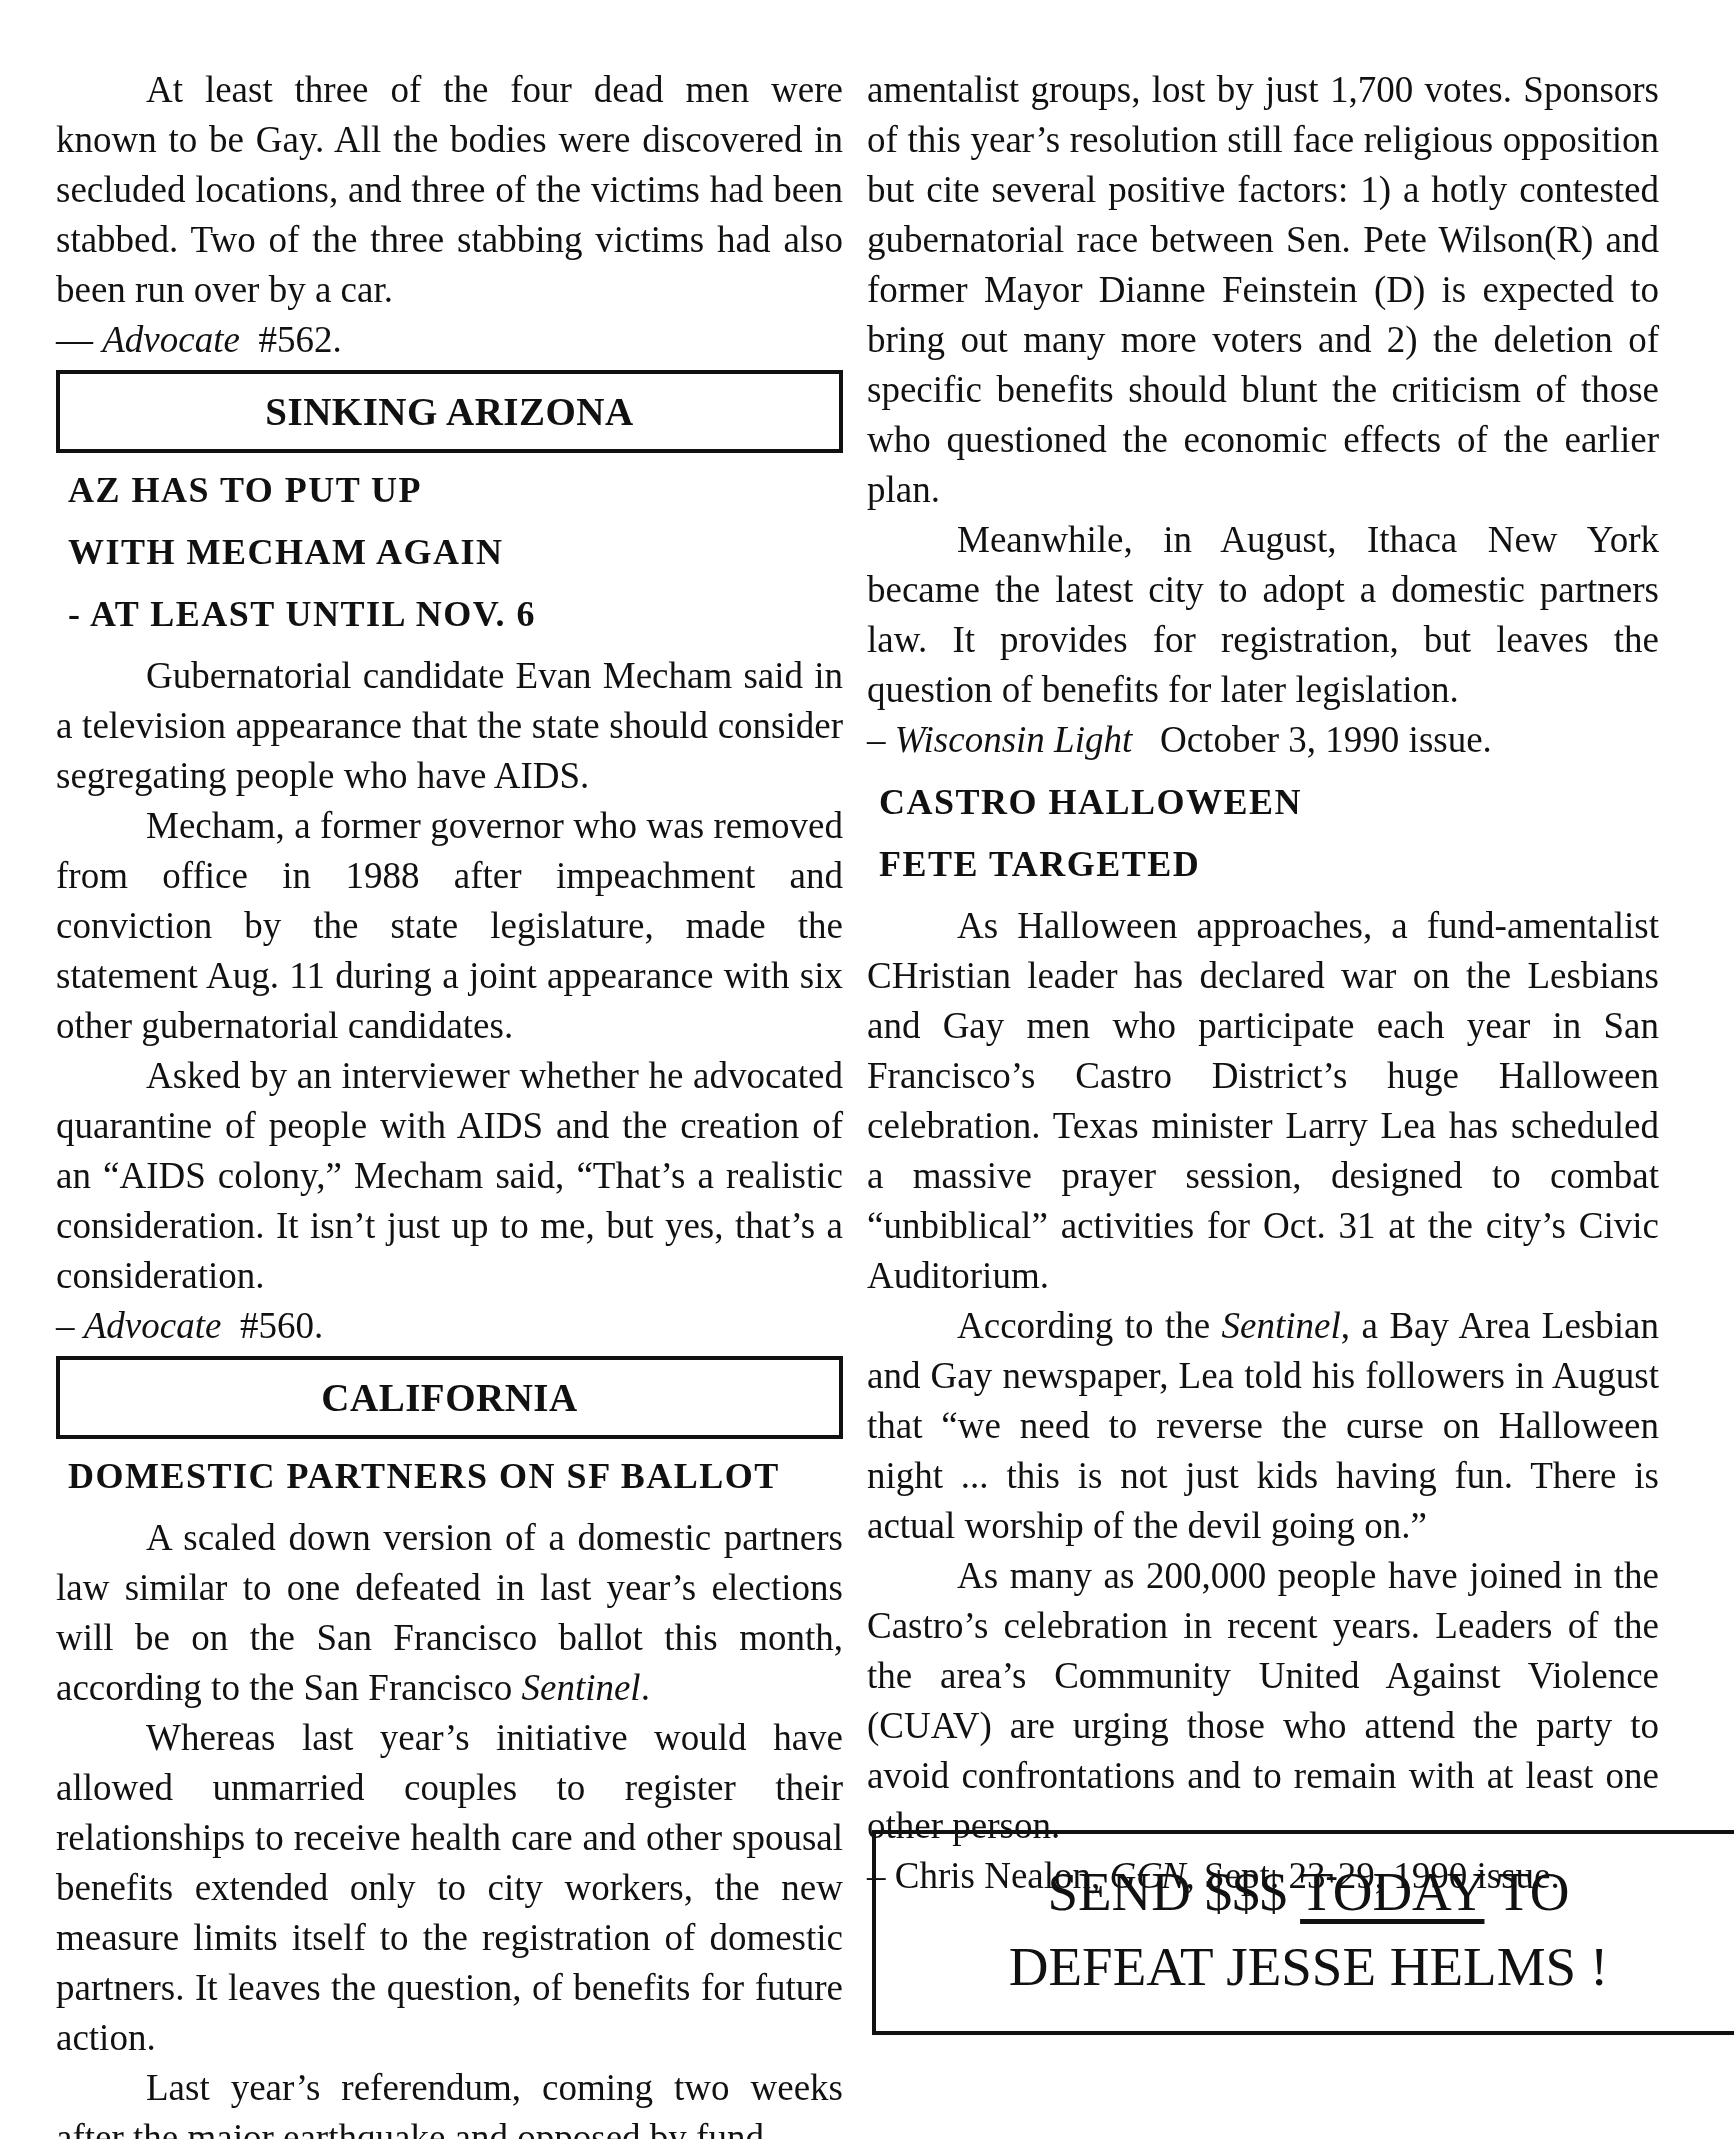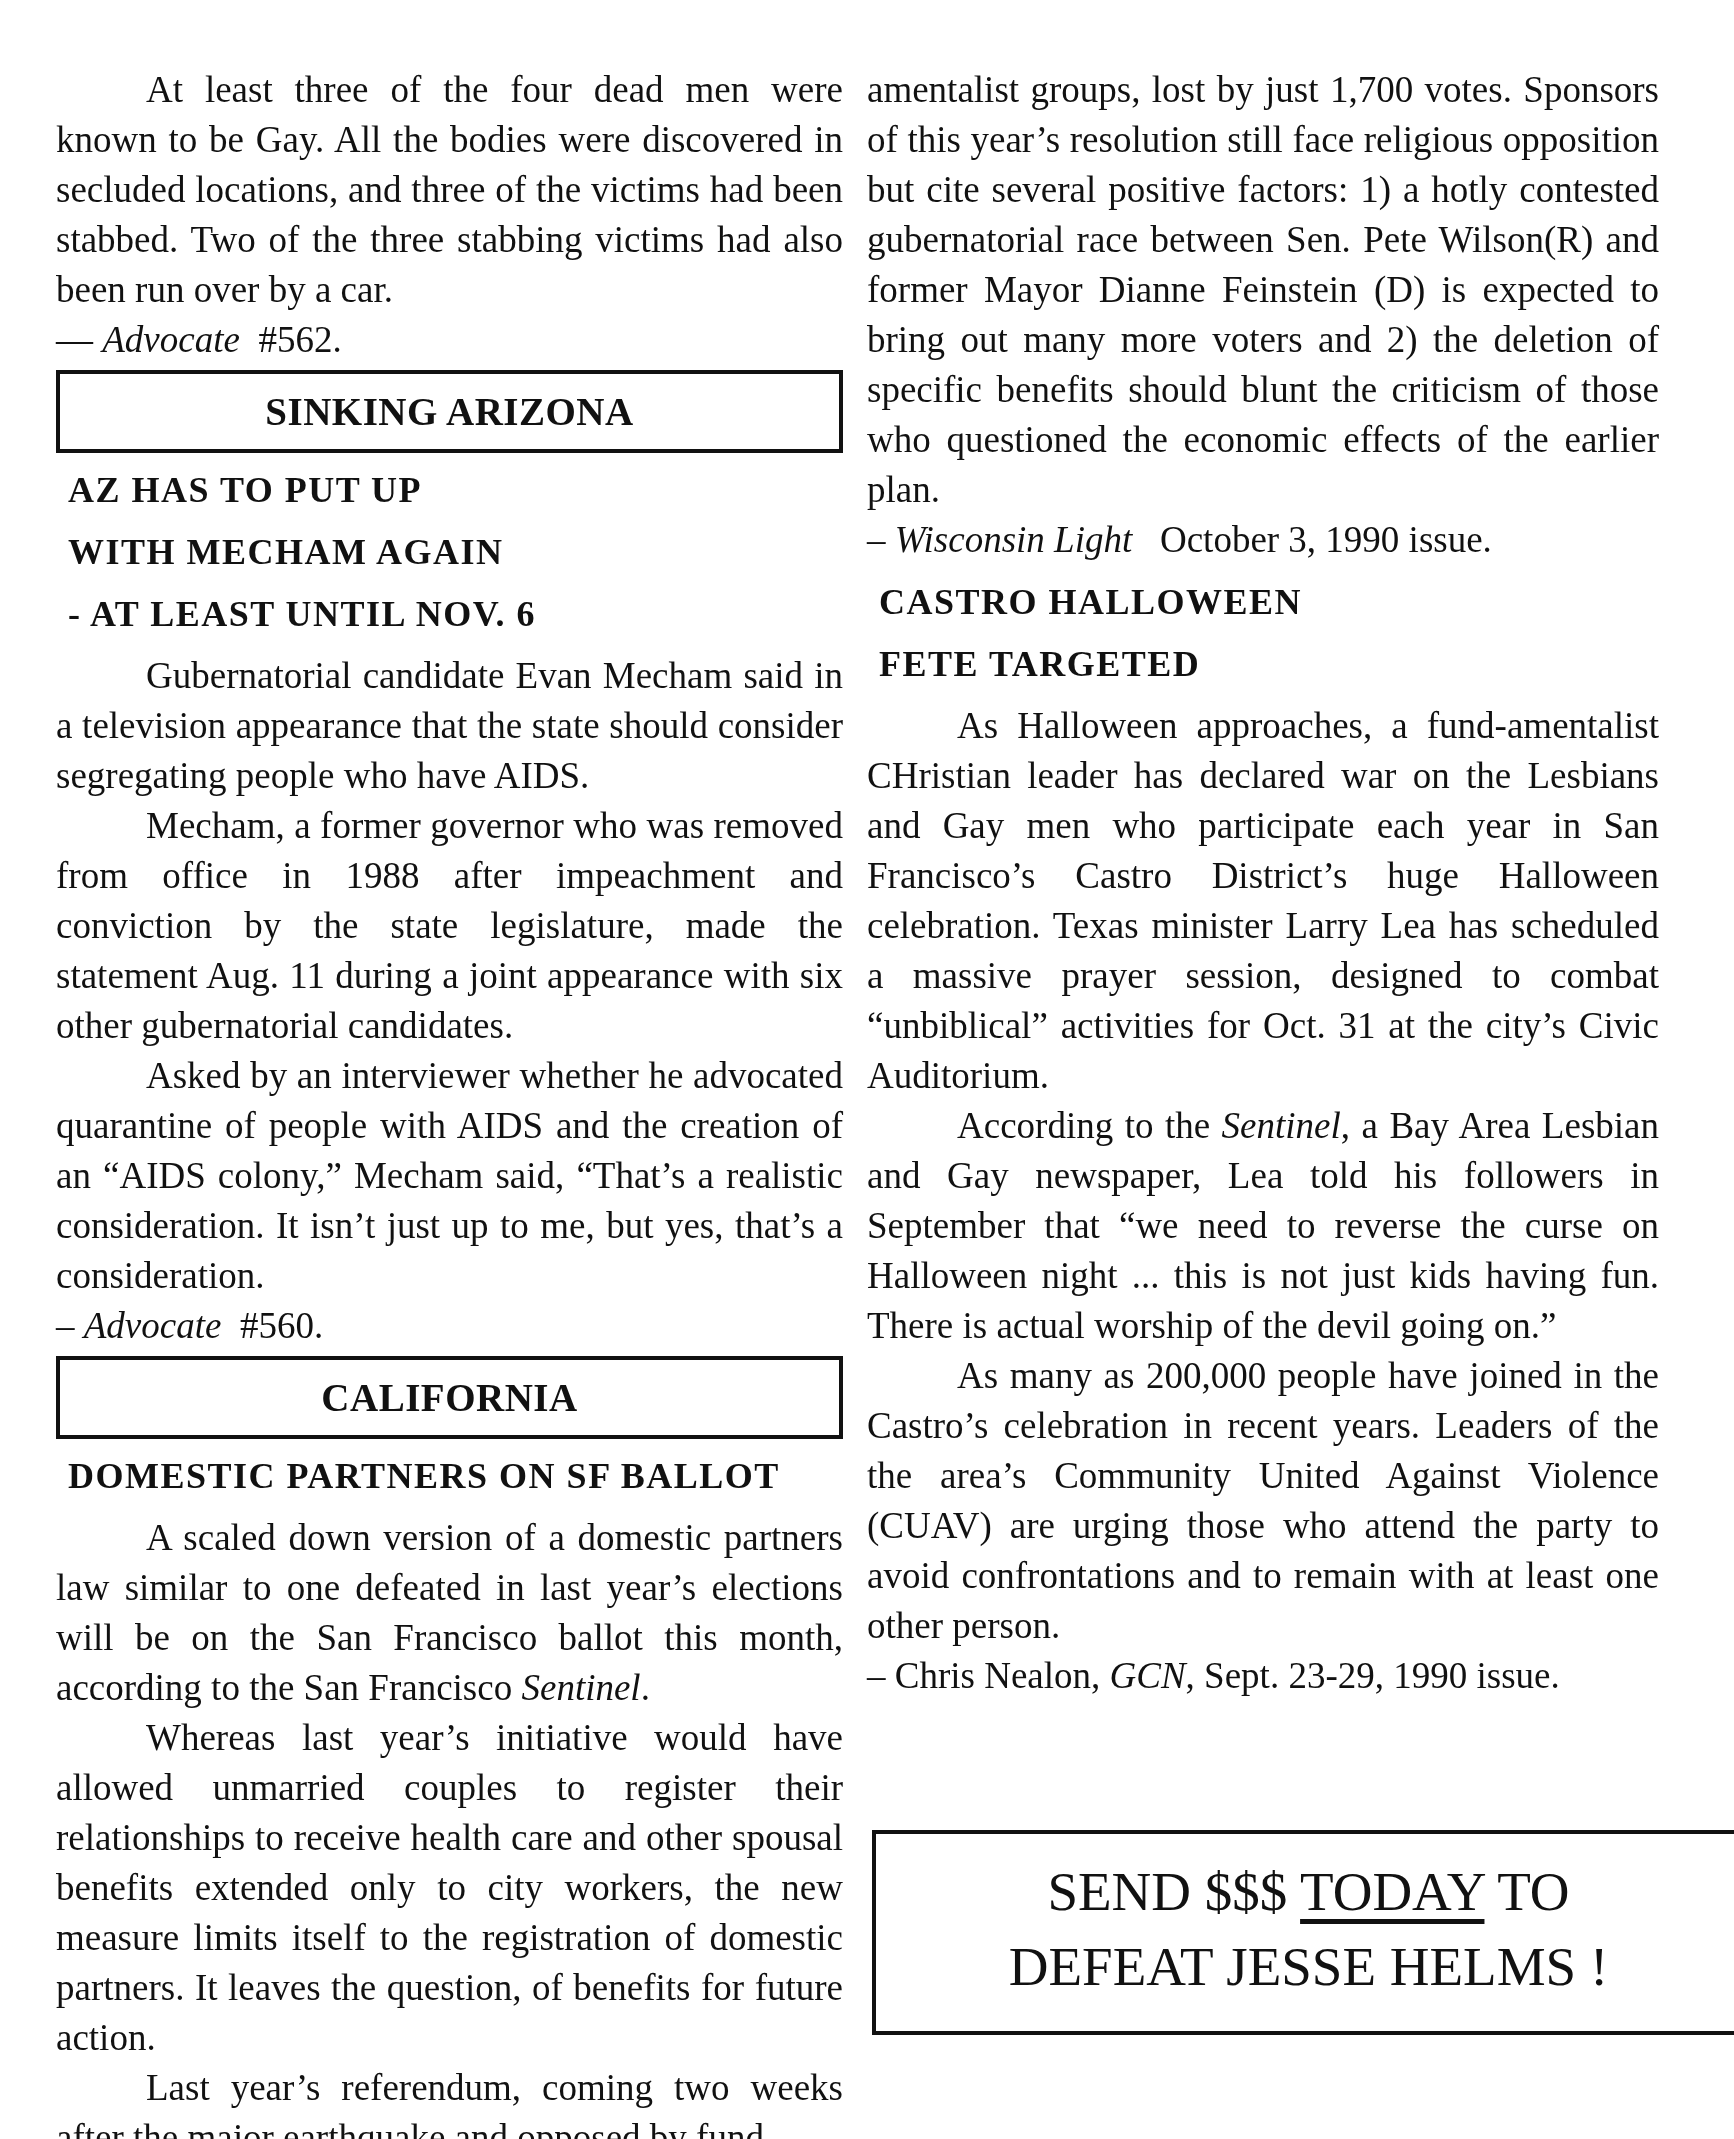--- a/index.html
+++ b/index.html
@@ -44,25 +44,26 @@
 
   <div class="boxhead">CALIFORNIA</div>
   <p class="subhead">DOMESTIC PARTNERS ON SF BALLOT</p>
   <p class="p indent"><span>A scaled down version of a domestic partners law similar to one defeated in last year’s elections will be on the San Francisco ballot this month, according to the San Francisco </span><i>Sentinel</i><span>.</span></p>
   <p class="p indent">Whereas last year’s initiative would have allowed unmarried couples to register their relationships to receive health care and other spousal benefits extended only to city workers, the new measure limits itself to the registration of domestic partners. It leaves the question, of benefits for future action.</p>
   <p class="p indent">Last year’s referendum, coming two weeks after the major earthquake and opposed by fund-</p>
 </div>
 
 <div class="col col-right">
   <p class="p">amentalist groups, lost by just 1,700 votes. Sponsors of this year’s resolution still face religious opposition but cite several positive factors: 1) a hotly contested gubernatorial race between Sen. Pete Wilson(R) and former Mayor Dianne Feinstein (D) is expected to bring out many more voters and 2) the deletion of specific benefits should blunt the criticism of those who questioned the economic effects of the earlier plan.</p>
+  <p class="p indent">Meanwhile, in August, Ithaca New York became the latest city to adopt a domestic partners law. It provides for registration, but leaves the question of benefits for later legislation.</p>
   <p class="cite"><span>– </span><i>Wisconsin Light</i><span style="white-space:pre">   October 3, 1990 issue.</span></p>
   <p class="subhead">CASTRO HALLOWEEN</p>
   <p class="subhead">FETE TARGETED</p>
   <p class="p indent">As Halloween approaches, a fund-amentalist CHristian leader has declared war on the Lesbians and Gay men who participate each year in San Francisco’s Castro District’s huge Halloween celebration. Texas minister Larry Lea has scheduled a massive prayer session, designed to combat “unbiblical” activities for Oct. 31 at the city’s Civic Auditorium.</p>
-  <p class="p indent"><span>According to the </span><i>Sentinel</i><span>, a Bay Area Lesbian and Gay newspaper, Lea told his followers in September that “we need to reverse the curse on Halloween night ... this is not just kids having fun. There is actual worship of the devil going on.”</span></p>
+  <p class="p indent"><span>According to the </span><i>Sentinel</i><span>, a Bay Area Lesbian and Gay newspaper, Lea told his followers in August that “we need to reverse the curse on Halloween night ... this is not just kids having fun. There is actual worship of the devil going on.”</span></p>
   <p class="p indent">As many as 200,000 people have joined in the Castro’s celebration in recent years. Leaders of the the area’s Community United Against Violence (CUAV) are urging those who attend the party to avoid confrontations and to remain with at least one other person.</p>
   <p class="cite"><span>– Chris Nealon, </span><i>GCN</i><span>, Sept. 23-29, 1990 issue.</span></p>
 </div>
 
 <div class="ad">
   <div><span style="white-space:pre">SEND $$$ </span><u>TODAY</u><span style="white-space:pre"> TO</span></div>
   <div>DEFEAT JESSE HELMS !</div>
 </div>
 
 

